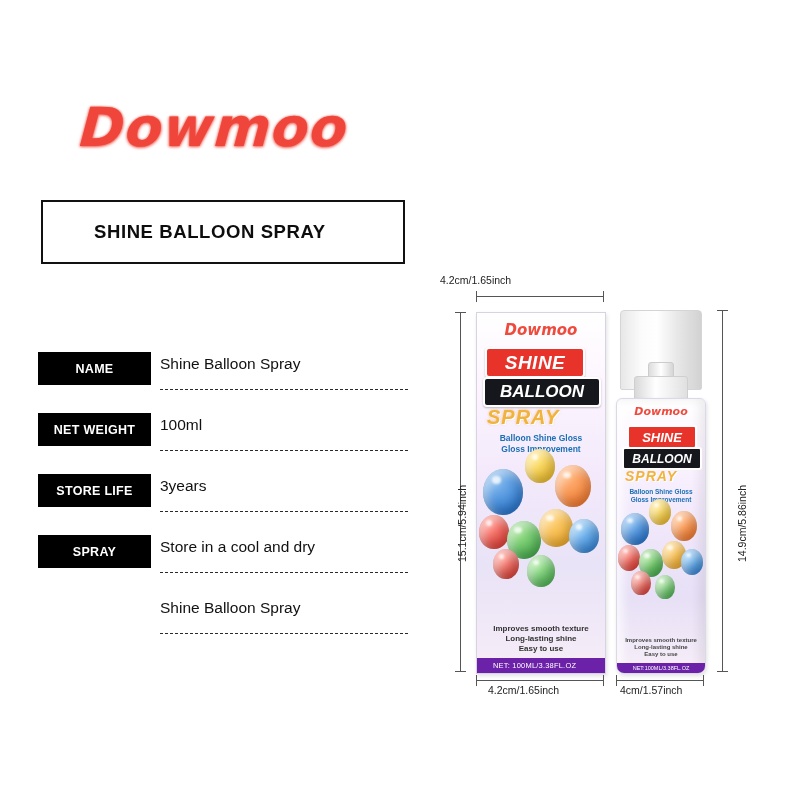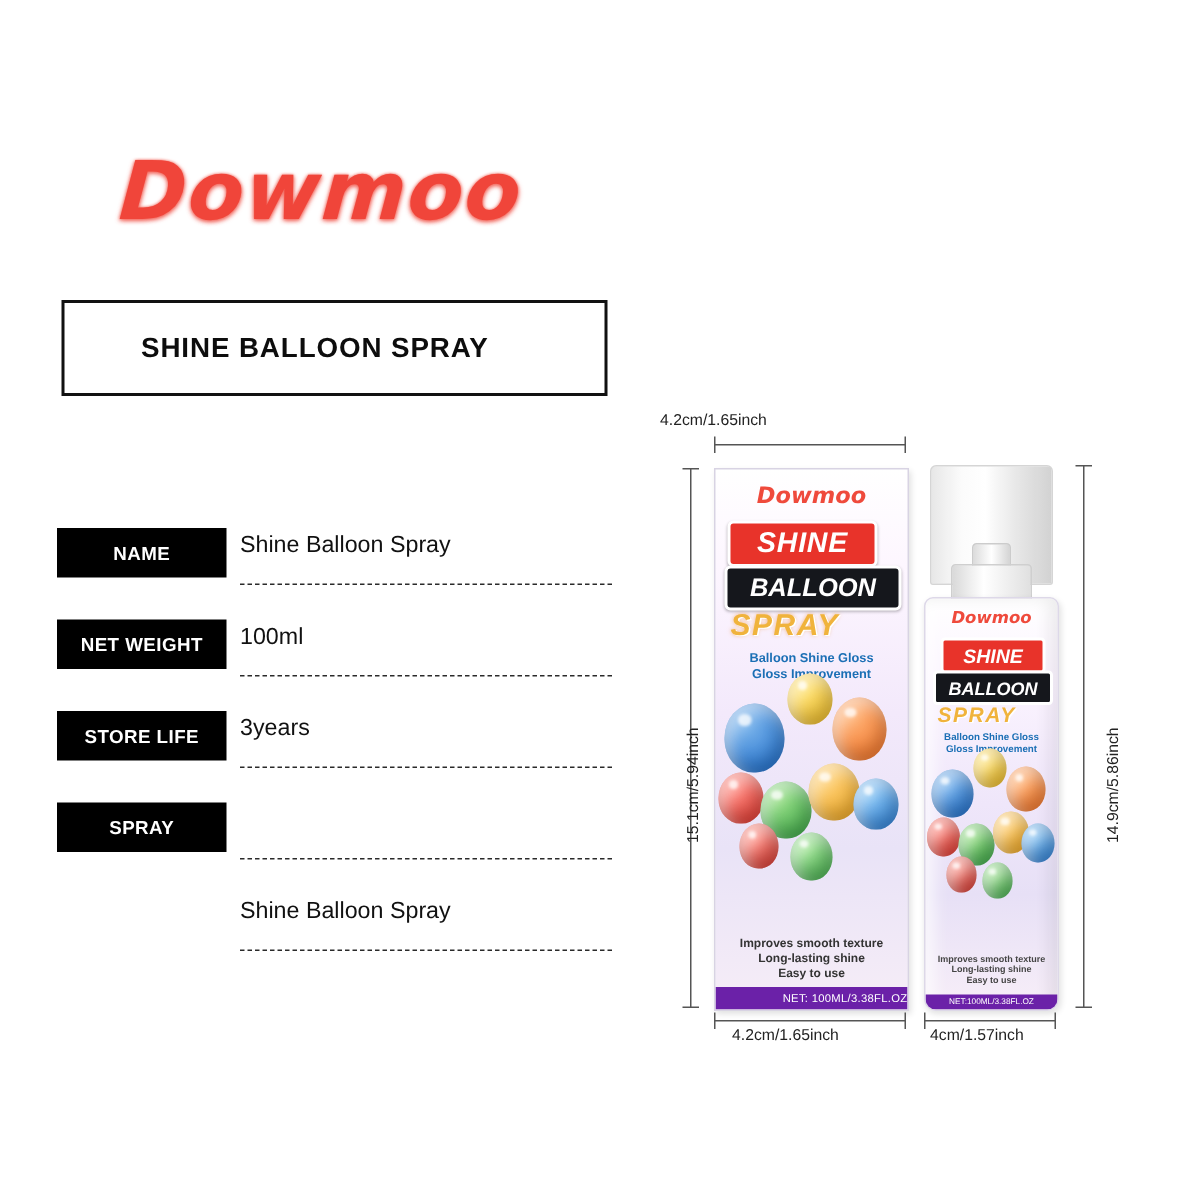--- a/index.html
+++ b/index.html
@@ -223,22 +223,22 @@
     color: #333;
   }
   .net-strip {
     position: absolute;
     left: 0;
     bottom: 0;
     width: 100%;
     background: #6b21a8;
     color: #ffffff;
     font-size: 7.5px;
-    text-align: right;
-    padding: 3px 0;
+    text-align: left;
+    padding: 3px 16px;
     letter-spacing: 0.2px;
   }
   .balloons {
     position: absolute;
     left: 0;
     top: 130px;
     width: 100%;
     height: 150px;
   }
   .balloon {
@@ -418,20 +418,21 @@
   </div>
 
   <div class="spec-row">
     <div class="spec-label">STORE LIFE</div>
     <div class="spec-value">3years</div>
     <div class="spec-underline"></div>
   </div>
 
   <div class="spec-row">
     <div class="spec-label">SPRAY</div>
+    <div class="spec-value">Store in a cool and dry</div>
     <div class="spec-underline"></div>
   </div>
 
   <div class="spec-row">
     <div class="spec-value">Shine Balloon Spray</div>
     <div class="spec-underline"></div>
   </div>
 
 
 </div>

